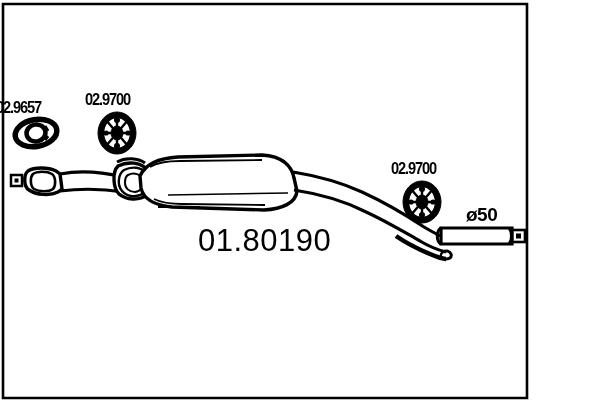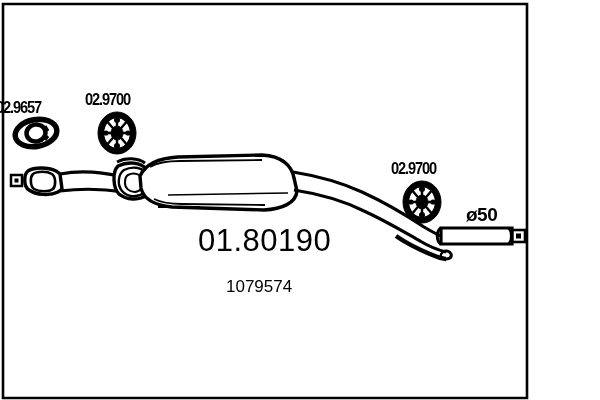--- a/index.html
+++ b/index.html
@@ -151,17 +151,16 @@
 
   <div class="lbl lbl-small" style="left:-4px;top:98px;">02.9657</div>
 
   <div class="lbl lbl-small" style="left:85px;top:90px;">02.9700</div>
 
   <div class="lbl lbl-small" style="left:391px;top:159px;">02.9700</div>
 
   <div class="lbl lbl-main" style="left:178px;top:223px;margin-left:20px;">01.80190</div>
 
 
-  <div class="lbl lbl-sub" style="left:226px;top:277px;">1079574</div>
 
   <div class="lbl lbl-dia" style="left:466px;top:204px;">ø50</div>
 
 </div>
 
 </body></html>

